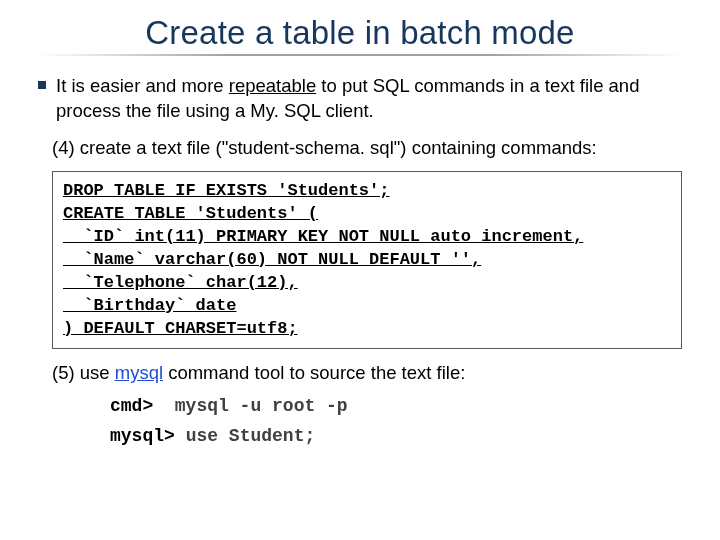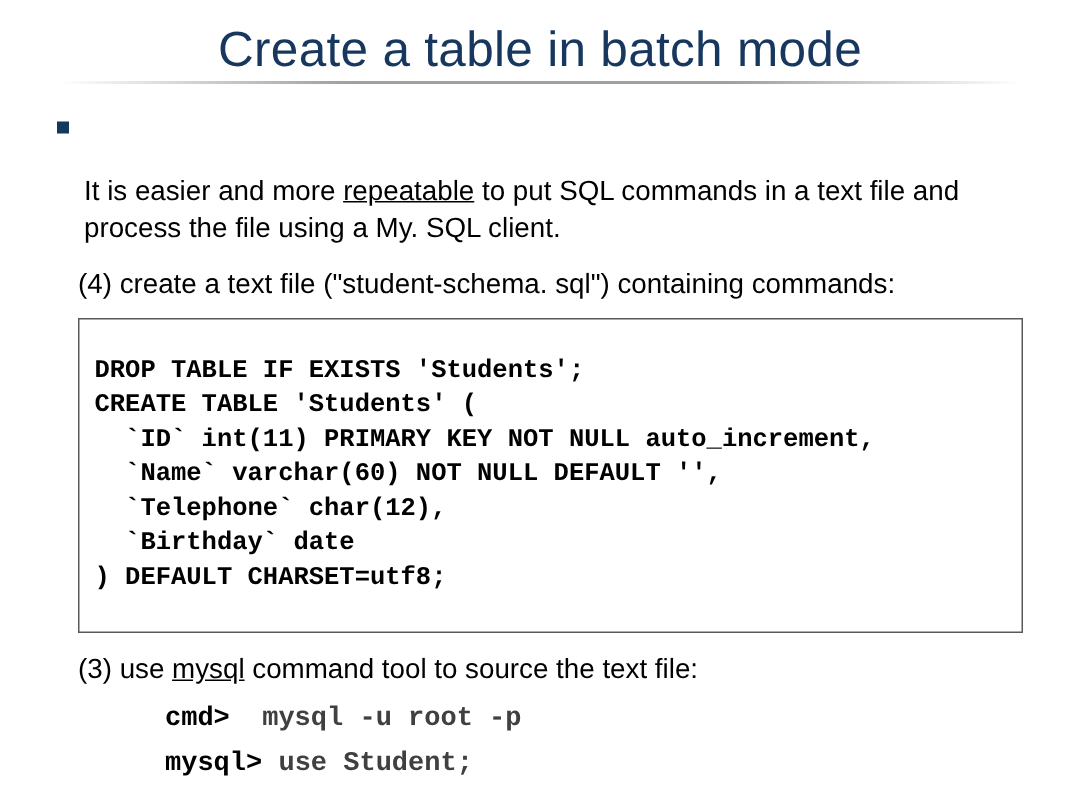--- a/index.html
+++ b/index.html
@@ -46,41 +46,41 @@
     width: 8px;
     height: 8px;
     background: #17375e;
     margin-top: 7px;
     flex: 0 0 auto;
   }
   .para {
     font-size: 18.5px;
     line-height: 1.35;
     color: #000;
-    margin-top: 41px;
   }
   .underline { text-decoration: underline; }
   .codebox {
     border: 1px solid #595959;
     margin: 6px 0 12px 14px;
-    padding: 24px 10px;
+    padding: 8px 10px;
     font-family: "Courier New", Courier, monospace;
     font-size: 17px;
     font-weight: bold;
     line-height: 1.35;
     white-space: pre;
     color: #000;
+    text-decoration: underline;
   }
   .step-text {
     font-size: 18.5px;
     line-height: 1.35;
     margin: 2px 0 10px 14px;
   }
   .link {
-    color: #000000;
+    color: #1d4ed8;
     text-decoration: underline;
   }
   .cmdline {
     font-family: "Courier New", Courier, monospace;
     font-size: 18px;
     font-weight: bold;
     margin: 10px 0 0 72px;
     white-space: pre;
   }
   .cmdline .green { color: #404040; }
@@ -104,21 +104,21 @@
 
   <div class="codebox">DROP TABLE IF EXISTS 'Students';
 CREATE TABLE 'Students' (
   `ID` int(11) PRIMARY KEY NOT NULL auto_increment,
   `Name` varchar(60) NOT NULL DEFAULT '',
   `Telephone` char(12),
   `Birthday` date
 ) DEFAULT CHARSET=utf8;</div>
 
   <div class="step-text">
-    <span>(3) use </span><span class="link">mysql</span><span> command tool to source the text file:</span>
+    <span>(5) use </span><span class="link">mysql</span><span> command tool to source the text file:</span>
   </div>
 
   <div class="cmdline"><span>cmd&gt;  </span><span class="green">mysql -u root -p</span></div>
 
   <div class="cmdline"><span>mysql&gt; </span><span class="green">use Student;</span></div>
 
 
 </div>
 
 </body></html>

